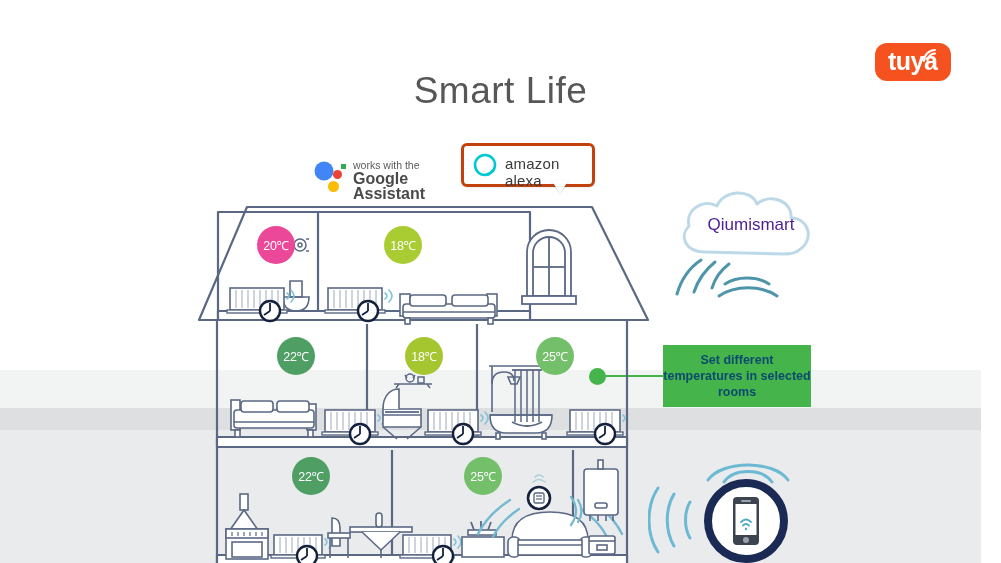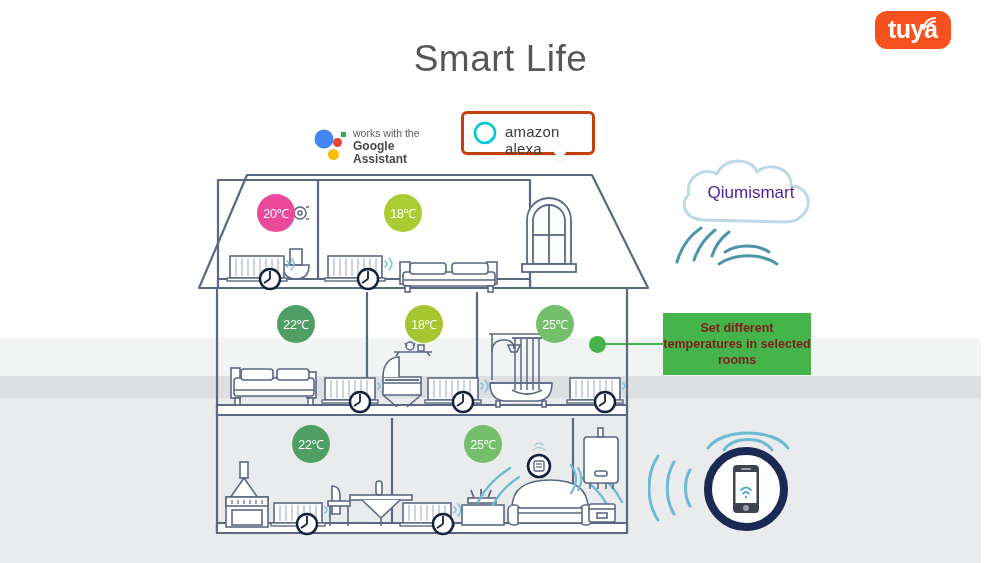--- a/index.html
+++ b/index.html
@@ -1,21 +1,21 @@
 <!DOCTYPE html>
 <html><head>
 <meta charset="utf-8">
 <style>
   html,body{margin:0;padding:0;}
   body{
     width:1001px;height:563px;position:relative;overflow:hidden;
     background:#ffffff;
     font-family:"Liberation Sans",sans-serif;
   }
-  .stage{position:absolute;inset:0;}
+  .stage{position:absolute;inset:0;margin-top:32px;}
 
   
   .band{position:absolute;left:0;}
   .band-top{top:338px;width:981px;height:38px;background:#f2f4f3;}
   .band-mid{top:376px;width:981px;height:22px;background:#dedfe1;}
   .band-low{top:398px;width:981px;height:165px;background:#eaebed;}
 
   
   .title{
     position:absolute;left:0;top:38px;width:1001px;text-align:center;
@@ -30,21 +30,21 @@
   .tuya .word{
     position:absolute;left:13px;top:4px;color:#fff;font-size:25px;
     font-weight:bold;letter-spacing:-.5px;
   }
   .tuya svg{position:absolute;right:9px;top:5px;}
 
   
   .google-badge{position:absolute;left:313px;top:127px;width:130px;height:38px;}
   .g-dots{position:absolute;left:0;top:2px;width:34px;height:32px;}
   .g-txt{position:absolute;left:40px;top:0px;color:#5b5b5b;font-size:10.5px;line-height:13px;}
-  .g-txt b{font-size:12px;font-weight:bold;color:#4a4a4a;}
+  .g-txt b{font-size:16px;font-weight:bold;color:#4a4a4a;}
 
   .alexa-badge{
     position:absolute;left:461px;top:111px;width:128px;height:38px;
     background:#fff;border:3px solid #c2410c;border-radius:6px;
     box-shadow:0 1px 2px rgba(0,0,0,.08);
   }
   .alexa-tail{
     position:absolute;left:551px;top:148px;width:0;height:0;
     border-left:9px solid transparent;border-right:9px solid transparent;
     border-top:13px solid #fff;
@@ -60,21 +60,21 @@
     font-size:17px;color:#4c1d95;
   }
 
   
   .callout{
     position:absolute;left:663px;top:313px;width:148px;height:62px;
     background:#45b54b;
   }
   .callout-txt{
     position:absolute;inset:0;display:flex;align-items:center;justify-content:center;
-    color:#7f1d1d;font-size:12.5px;font-weight:bold;line-height:16px;text-align:center;
+    color:#0c4a6e;font-size:12.5px;font-weight:bold;line-height:16px;text-align:center;
     padding:0 0;box-sizing:border-box;
   }
   .callout-dot{
     position:absolute;left:589px;top:336px;width:17px;height:17px;border-radius:50%;
     background:#45b54b;
   }
   .callout-line{position:absolute;left:602px;top:343px;width:62px;height:2px;background:#45b54b;}
 
   
   .temp{

